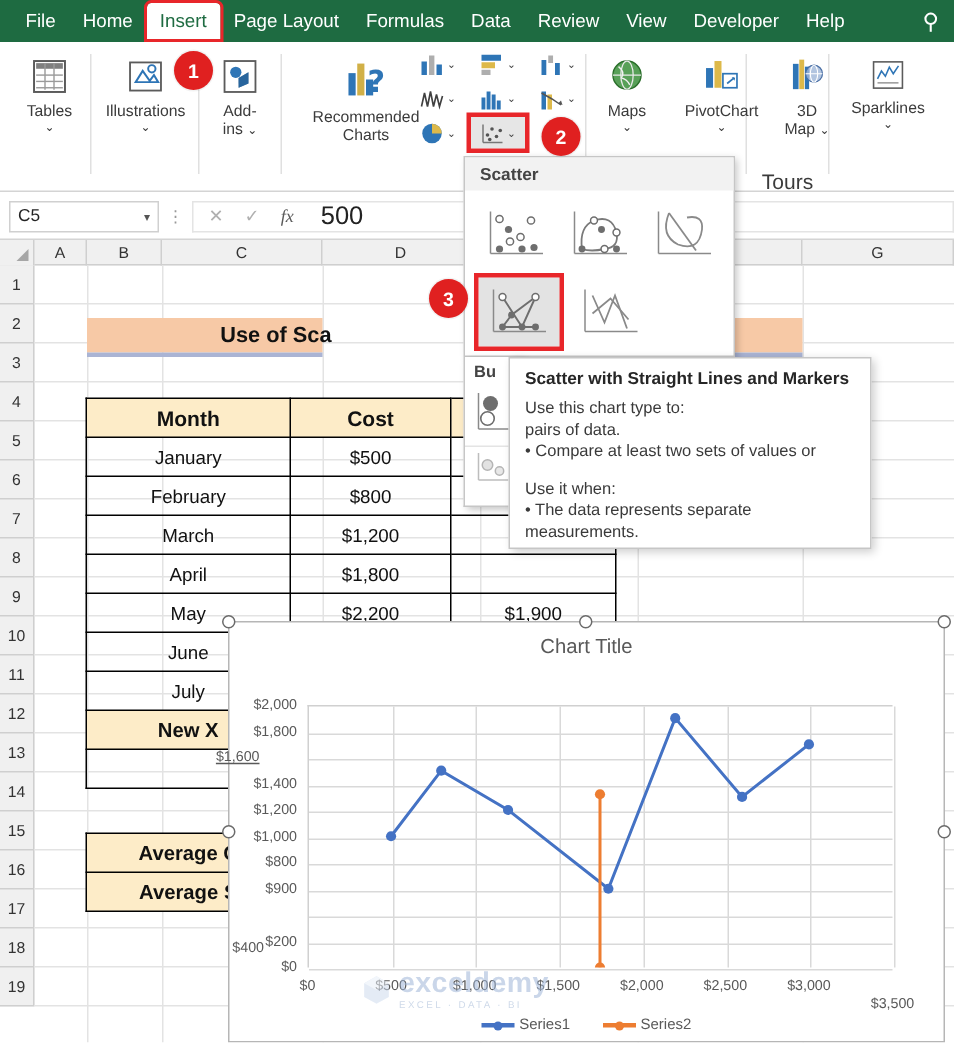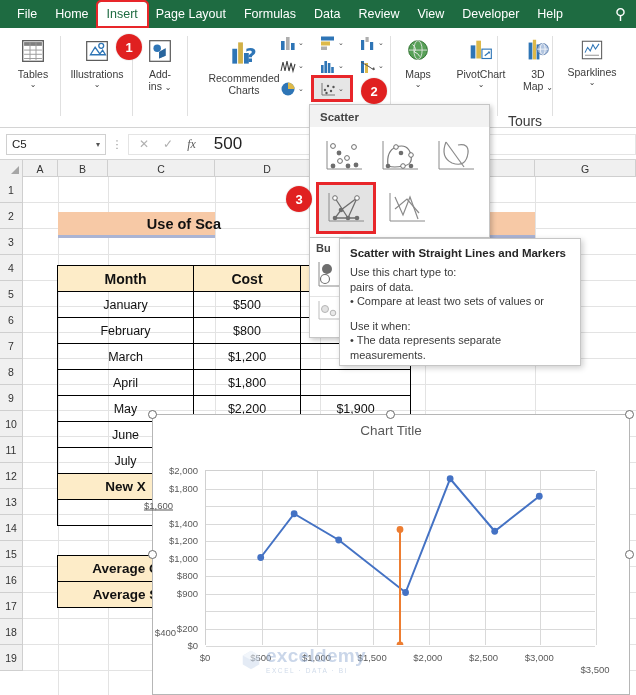--- a/index.html
+++ b/index.html
@@ -616,20 +616,34 @@
       <circle cx="133.71428571428572" cy="70" r="3.4" fill="#4472c4"></circle>
       <circle cx="200.57142857142856" cy="122.5" r="3.4" fill="#4472c4"></circle>
       <circle cx="245.14285714285714" cy="8.75" r="3.4" fill="#4472c4"></circle>
       <circle cx="289.7142857142857" cy="61.25" r="3.4" fill="#4472c4"></circle>
       <circle cx="334.2857142857143" cy="26.25" r="3.4" fill="#4472c4"></circle>
       <polyline points="195,59.5 195,175" fill="none" stroke="#ed7d31" stroke-width="2"></polyline>
       <circle cx="195" cy="59.5" r="3.4" fill="#ed7d31"></circle>
       <circle cx="195" cy="175" r="3.4" fill="#ed7d31"></circle>
     </svg>
 
+  <div class="legend" style="left:0; top:263px;" id="legend">
+      <div class="lgi">
+        <span class="lgline" style="background: rgb(68, 114, 196);">
+          <span style="position: absolute; left: 50%; top: 50%; transform: translate(-50%, -50%); width: 6px; height: 6px; border-radius: 50%; background: rgb(68, 114, 196);"></span>
+        </span>
+        <span>Series1</span>
+      </div>
+      <div class="lgi">
+        <span class="lgline" style="background: rgb(237, 125, 49);">
+          <span style="position: absolute; left: 50%; top: 50%; transform: translate(-50%, -50%); width: 6px; height: 6px; border-radius: 50%; background: rgb(237, 125, 49);"></span>
+        </span>
+        <span>Series2</span>
+      </div>
+    </div>
 </div>
 
 <div class="handle" style="left:148px; top:410px;"></div>
 <div class="handle" style="left:386px; top:410px;"></div>
 <div class="handle" style="left:625px; top:410px;"></div>
 <div class="handle" style="left:148px; top:550px;"></div>
 <div class="handle" style="left:625px; top:550px;"></div>
 
 <div class="wm" style="left:240px; top:645px;">
   <svg width="22" height="22" viewBox="0 0 24 24">

